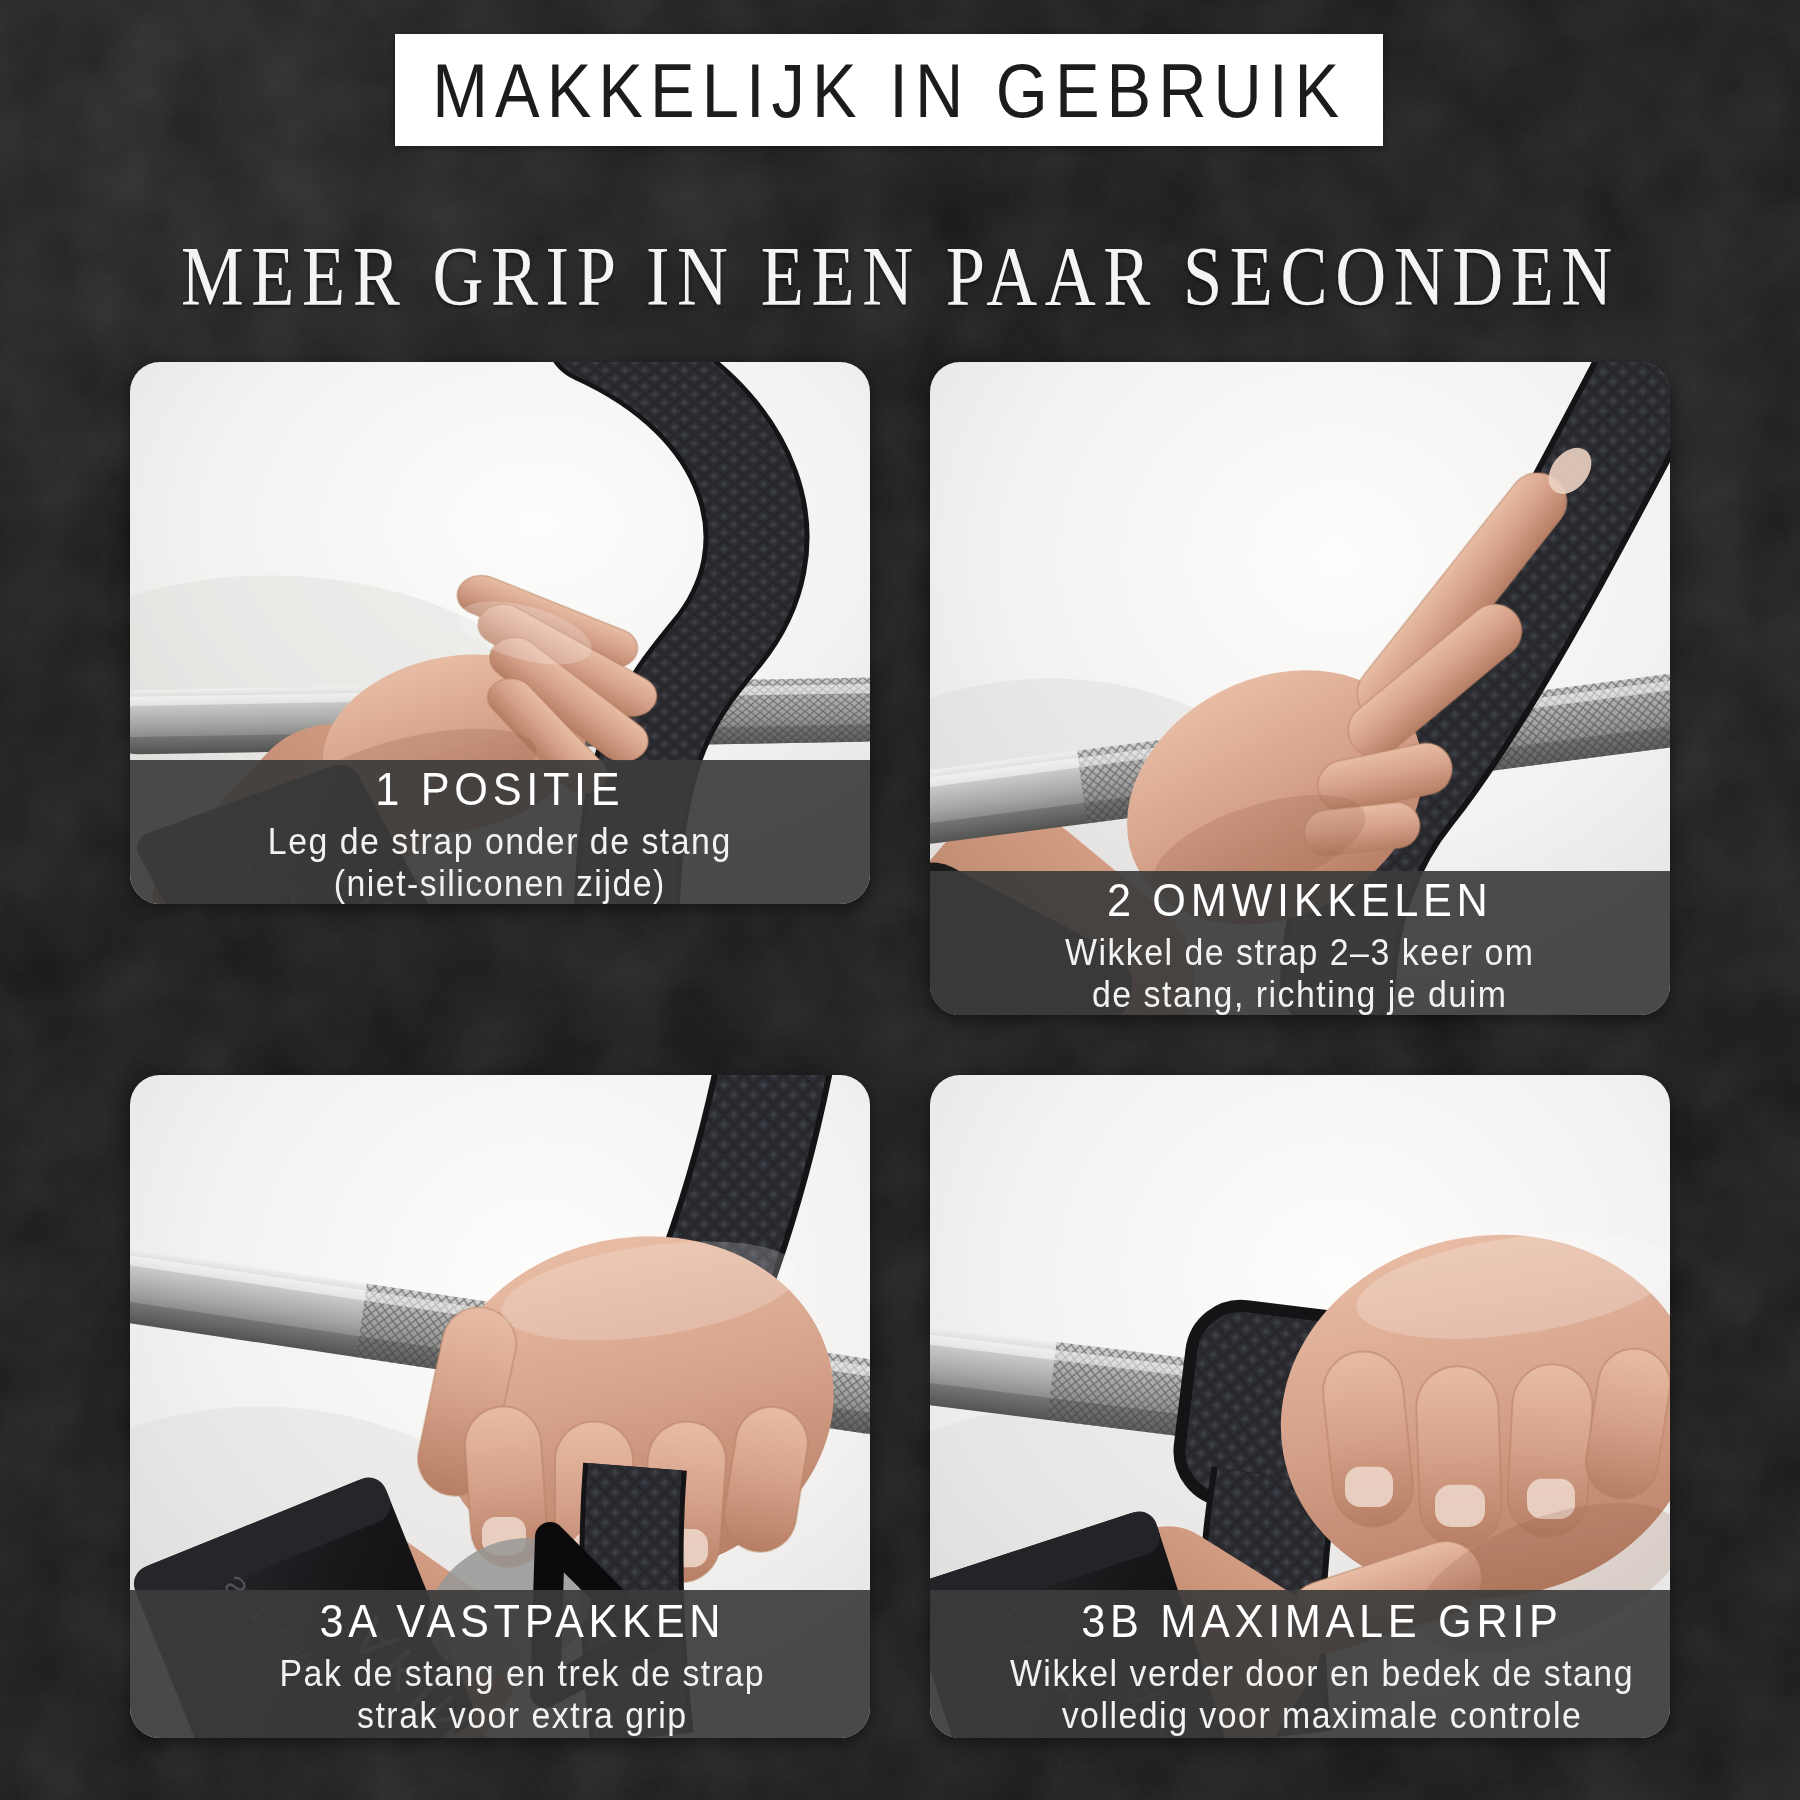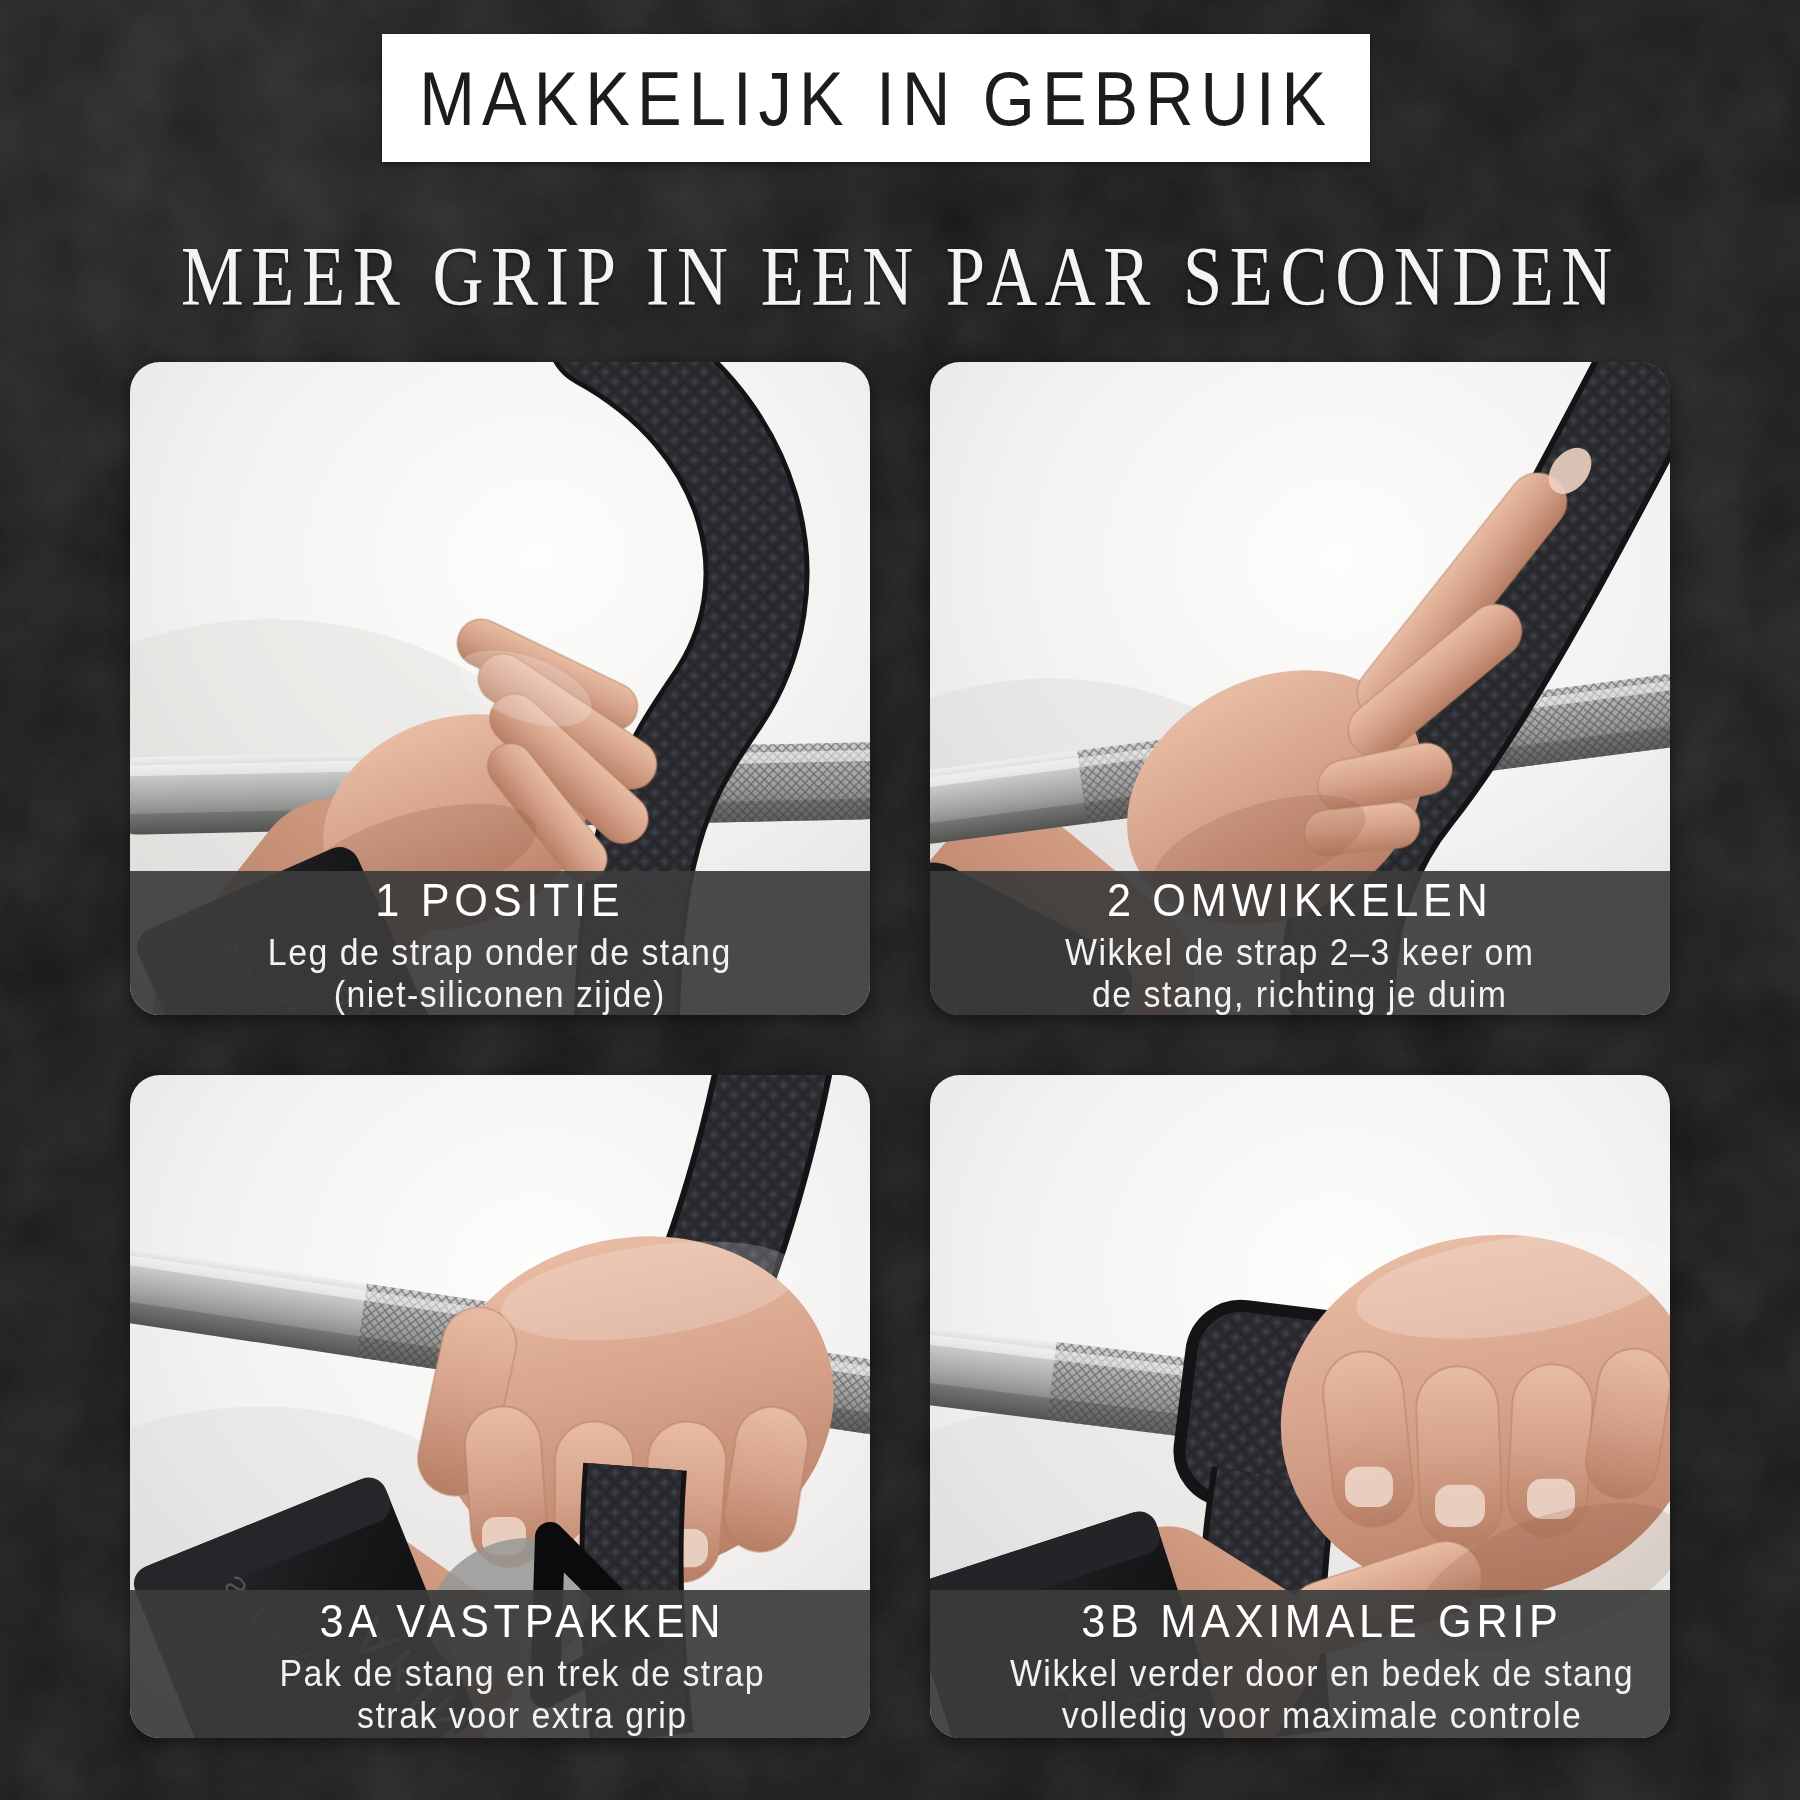--- a/index.html
+++ b/index.html
@@ -11,21 +11,21 @@
       radial-gradient(1300px 950px at 12% 6%, rgba(92,92,92,.16), transparent 62%),
       radial-gradient(1100px 850px at 88% 26%, rgba(80,80,80,.10), transparent 60%),
       radial-gradient(1000px 760px at 28% 88%, rgba(70,70,70,.09), transparent 60%),
       radial-gradient(900px 700px at 70% 70%, rgba(60,60,60,.07), transparent 65%),
       #101010;
   }
   .noise{position:absolute;inset:0;pointer-events:none;}
 
   
   .title-banner{
-    position:absolute;left:382px;top:34px;width:988px;height:128px;
+    position:absolute;left:395px;top:34px;width:988px;height:112px;
     background:#ffffff;display:flex;align-items:center;justify-content:center;
     box-shadow:0 2px 6px rgba(0,0,0,.45);
   }
   .title-banner h1{
     margin:0;font-size:76px;font-weight:400;color:#1c1c1c;
     letter-spacing:8px;white-space:nowrap;transform:scaleX(.88);
   }
   .subtitle{
     position:absolute;left:0;top:228px;width:1800px;text-align:center;font-family:Liberation Serif, serif;
   }
@@ -34,21 +34,21 @@
     letter-spacing:9px;white-space:nowrap;display:inline-block;transform:scaleX(.84);
     text-shadow:0 2px 4px rgba(0,0,0,.55);
   }
 
   
   .panel{
     position:absolute;width:740px;border-radius:30px;overflow:hidden;
     box-shadow:0 4px 18px rgba(0,0,0,.5);
   }
   .panel svg.photo{position:absolute;inset:0;width:100%;height:100%;display:block;}
-  .p1{left:130px;top:362px;height:653px;}
+  .p1{left:130px;top:362px;height:542px;}
   .p2{left:930px;top:362px;height:653px;}
   .p3{left:130px;top:1075px;height:663px;}
   .p4{left:930px;top:1075px;height:663px;}
 
   .caption{
     position:absolute;left:0;right:0;bottom:0;height:142px;
     background:rgba(60,60,60,.92);
     display:flex;flex-direction:column;align-items:center;justify-content:center;
     padding-top:2px;
   }

